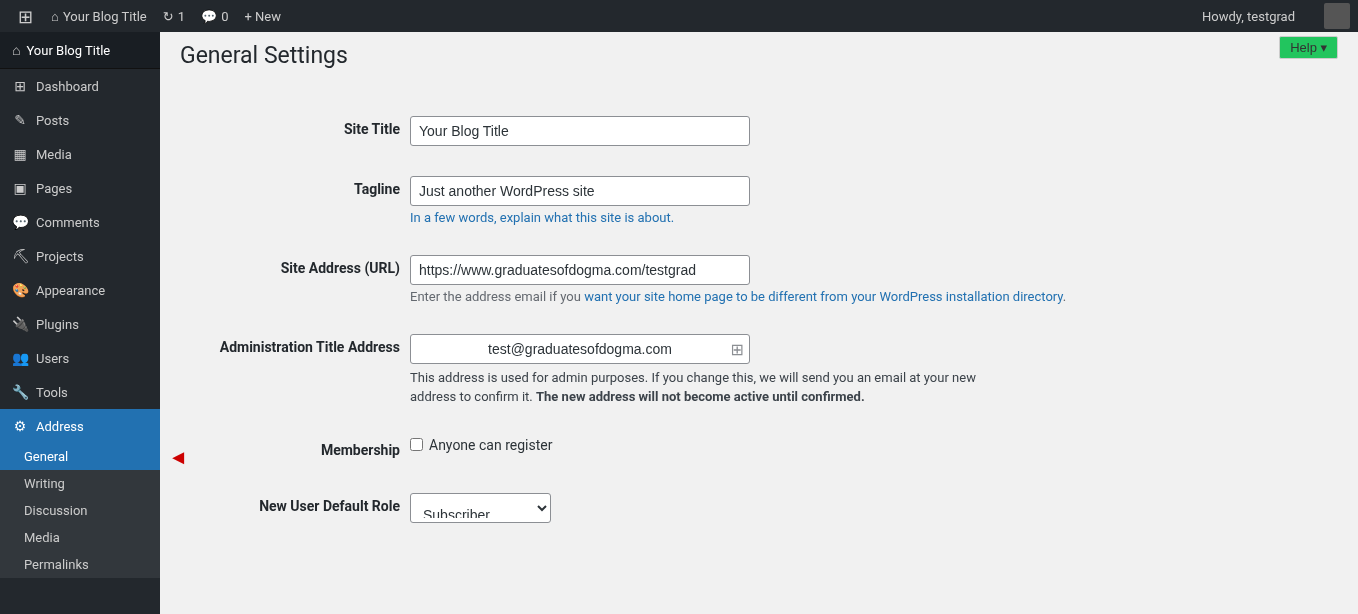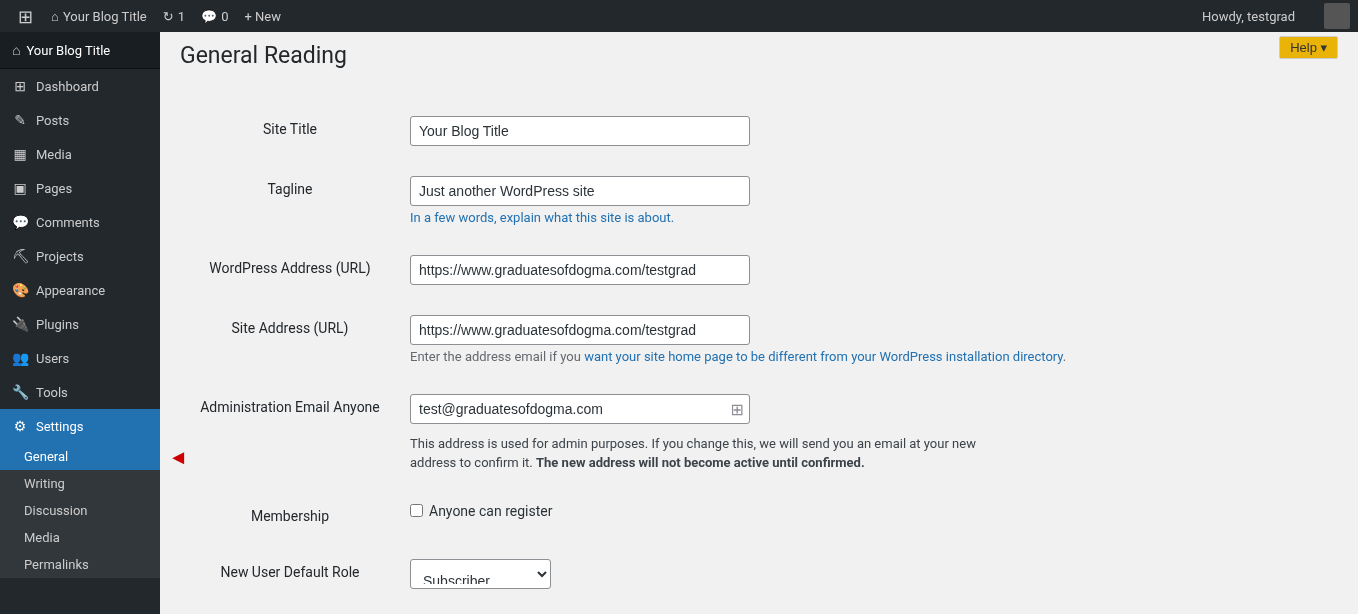--- a/index.html
+++ b/index.html
@@ -91,39 +91,39 @@
       margin-bottom: 20px;
     }
 
     
     #contextual-help-link-wrap {
       position: fixed;
       top: 36px;
       right: 20px;
     }
     .help-btn {
-      background: #eab308;
+      background: #22c55e;
       border: 1px solid #ccc;
       color: #333;
       padding: 3px 10px;
       font-size: 13px;
       cursor: pointer;
       border-radius: 2px;
       display: flex; align-items: center; gap: 4px;
     }
 
     
     .form-table { width: 100%; border-collapse: collapse; }
     .form-table tr { }
     .form-table th {
-      text-align: center;
+      text-align: right;
       vertical-align: top;
       padding: 20px 10px 20px 0;
       width: 230px;
-      font-weight: 400;
+      font-weight: 700;
       color: #23282d;
       font-size: 14px;
     }
     .form-table td {
       padding: 15px 0;
       vertical-align: top;
     }
     .form-table input[type="text"],
     .form-table input[type="email"],
     .form-table input[type="url"] {
@@ -139,21 +139,21 @@
     .description {
       font-size: 13px;
       color: #646970;
       margin-top: 4px;
     }
     .description a { color: #2271b1; text-decoration: none; }
     .description.blue { color: #2271b1; }
     .admin-email-notice {
       font-size: 13px;
       color: #3c434a;
-      margin-top: 10px;
+      margin-top: 4px;
       max-width: 600px;
       line-height: 1.5;
     }
     .admin-email-notice strong { font-weight: 700; }
 
     
     .form-table input[type="checkbox"] { margin-right: 6px; vertical-align: middle; }
     .checkbox-label { font-size: 14px; color: #2c3338; display: flex; align-items: center; }
 
     
@@ -163,21 +163,21 @@
       border-radius: 3px;
       font-size: 14px;
       color: #2c3338;
       background: #fff;
       height: 30px;
       appearance: auto;
     }
 
     
     .email-input-wrapper { position: relative; display: inline-block; }
-    .email-input-wrapper input { width: 340px; padding-right: 30px; }
+    .email-input-wrapper input { width: 340px; padding-right: 30px; text-align: center; }
     .email-edit-icon {
       position: absolute;
       right: 6px;
       top: 50%;
       transform: translateY(-50%);
       color: #8c8f94;
       font-size: 16px;
     }
   </style>
 </head>
@@ -278,21 +278,21 @@
       </li>
       <li>
         <a href="#">
           <span class="menu-icon">🔧</span>
           <span>Tools</span>
         </a>
       </li>
       <li class="active">
         <a href="#">
           <span class="menu-icon">⚙</span>
-          <span>Settings</span>
+          <span>Address</span>
         </a>
       </li>
     </ul>
 
     <ul class="sidebar-nav settings-submenu">
       <li class="current-general" style="position:relative;">
         <a href="#" style="background:#2271b1;color:#fff;position:relative;">
           <span>General</span>
         </a>
 
@@ -316,21 +316,21 @@
       <li>
         <a href="#">
           <span>Permalinks</span>
         </a>
       </li>
     </ul>
   </div>
 
   <div id="wpcontent">
     <div class="wrap">
-      <h1 class="page-title">General Reading</h1>
+      <h1 class="page-title">General Settings</h1>
 
       <table class="form-table">
 
         <tbody>
             <tr>
           <th>
             <label>Site Title</label>
           </th>
           <td>
             <input type="text" value="Your Blog Title" style="">
@@ -340,44 +340,36 @@
         <tr>
           <th>
             <label>Tagline</label>
           </th>
           <td>
             <input type="text" value="Just another WordPress site" style="">
             <p class="description blue">In a few words, explain what this site is about.</p>
           </td>
         </tr>
 
-        <tr>
-          <th>
-            <label>WordPress Address (URL)</label>
-          </th>
-          <td>
-            <input type="url" value="https://www.graduatesofdogma.com/testgrad" style="">
-          </td>
-        </tr>
 
         <tr>
           <th>
             <label>Site Address (URL)</label>
           </th>
           <td>
             <input type="url" value="https://www.graduatesofdogma.com/testgrad" style="">
             <p class="description">
               <span>Enter the address email if you </span><a href="#">want your site home page to be different from your WordPress installation directory</a><span>.</span>
             </p>
           </td>
         </tr>
 
         <tr>
           <th>
-            <label>Administration Email Anyone</label>
+            <label>Administration Title Address</label>
           </th>
           <td>
             <div class="email-input-wrapper">
               <input type="email" value="test@graduatesofdogma.com" style="">
               <span class="email-edit-icon">⊞</span>
             </div>
             <p class="admin-email-notice">
               <span>This address is used for admin purposes. If you change this, we will send you an email at your new address to confirm it. </span><strong>The new address will not become active until confirmed.</strong>
             </p>
           </td>

